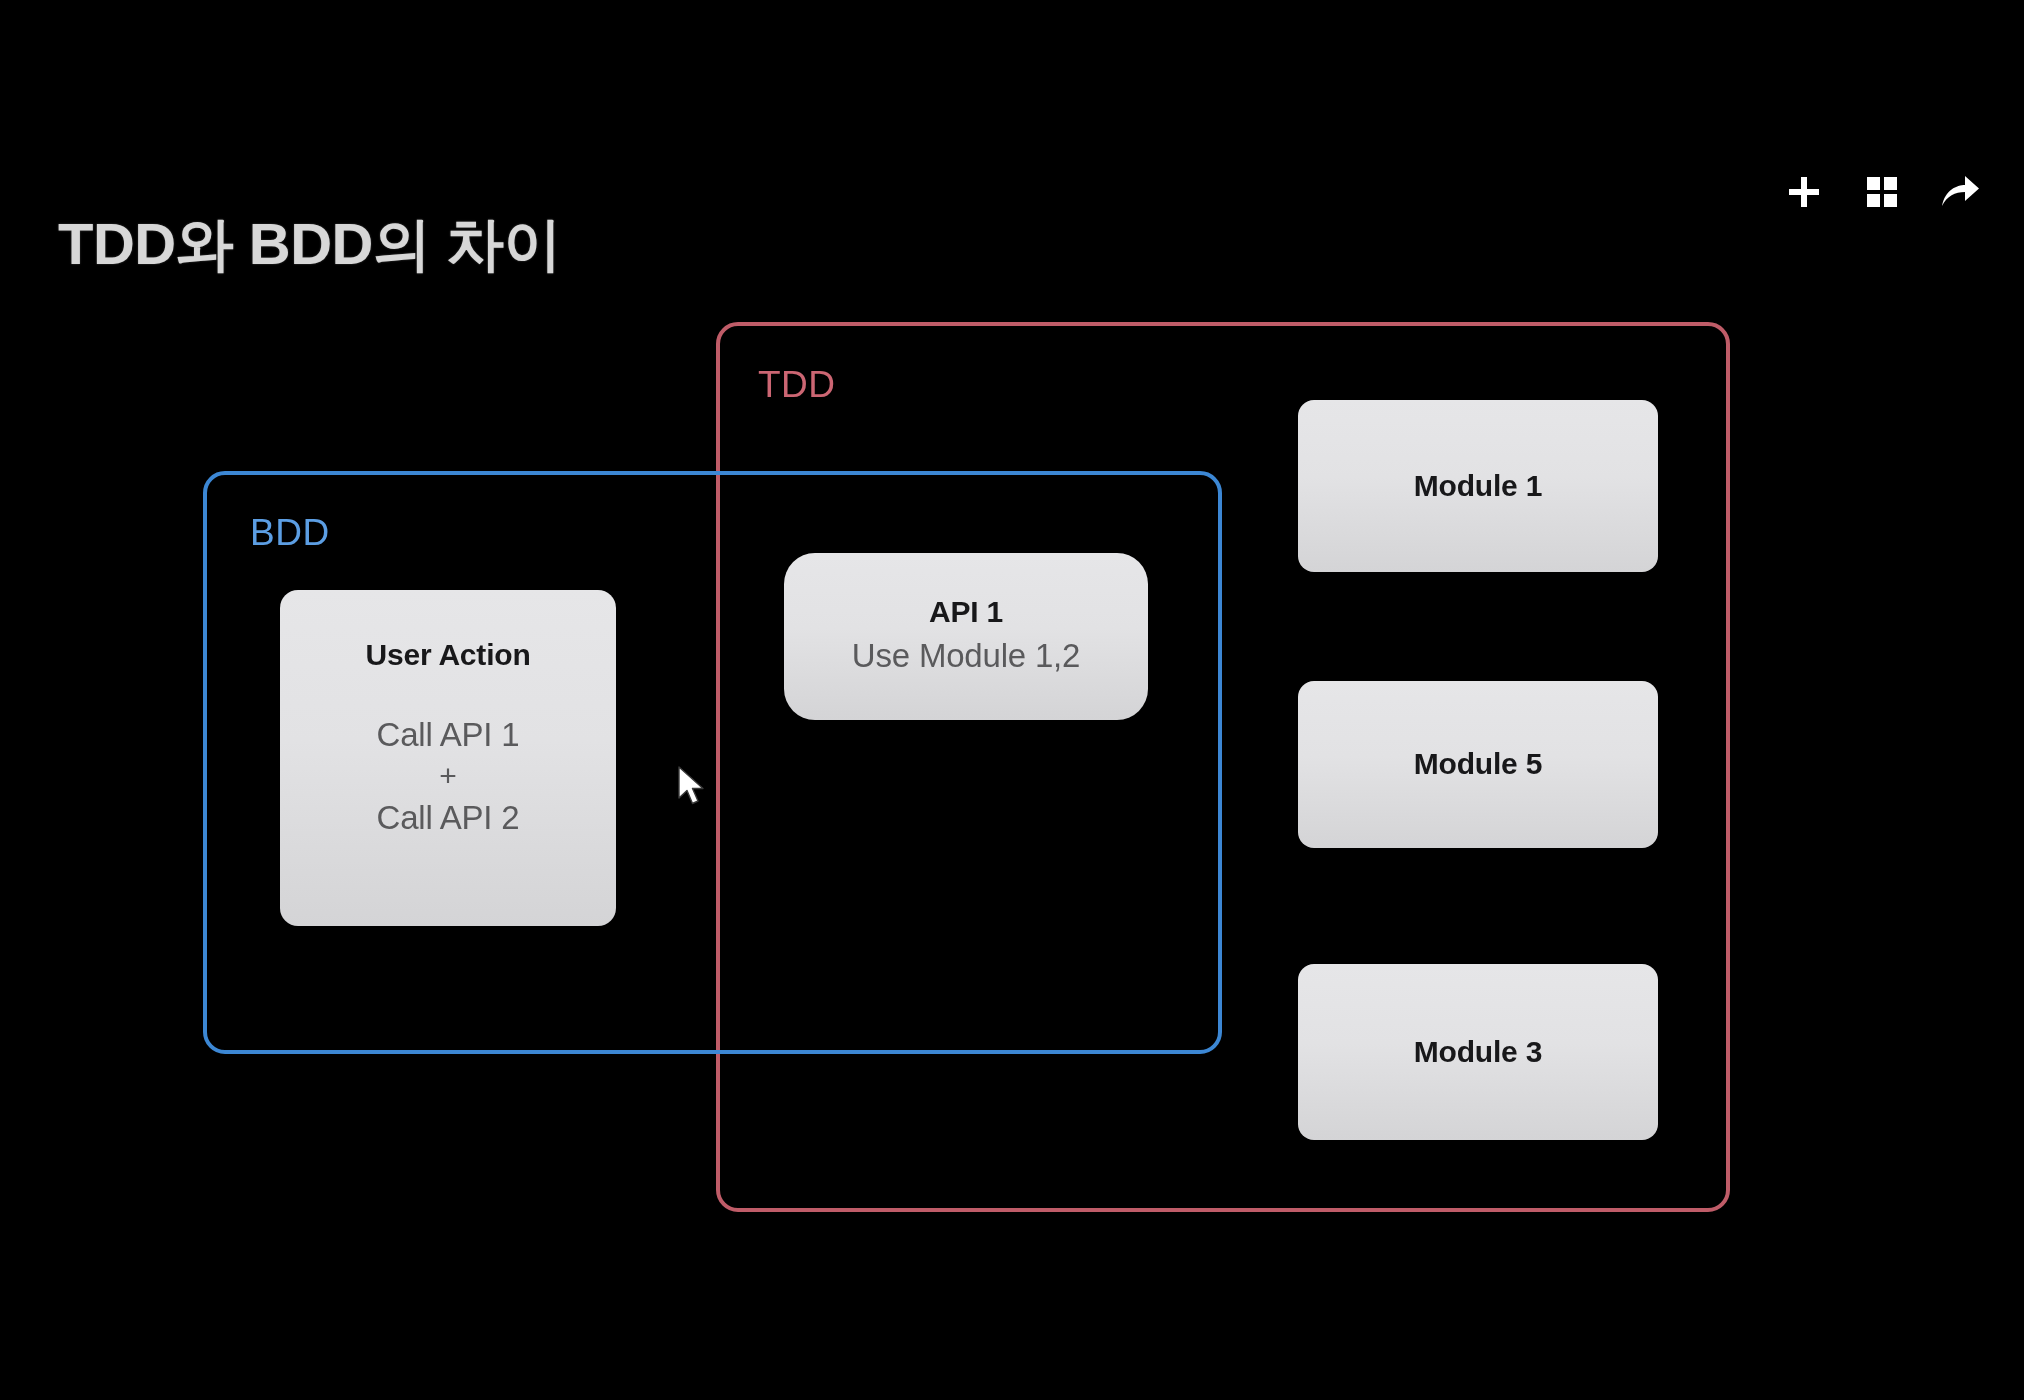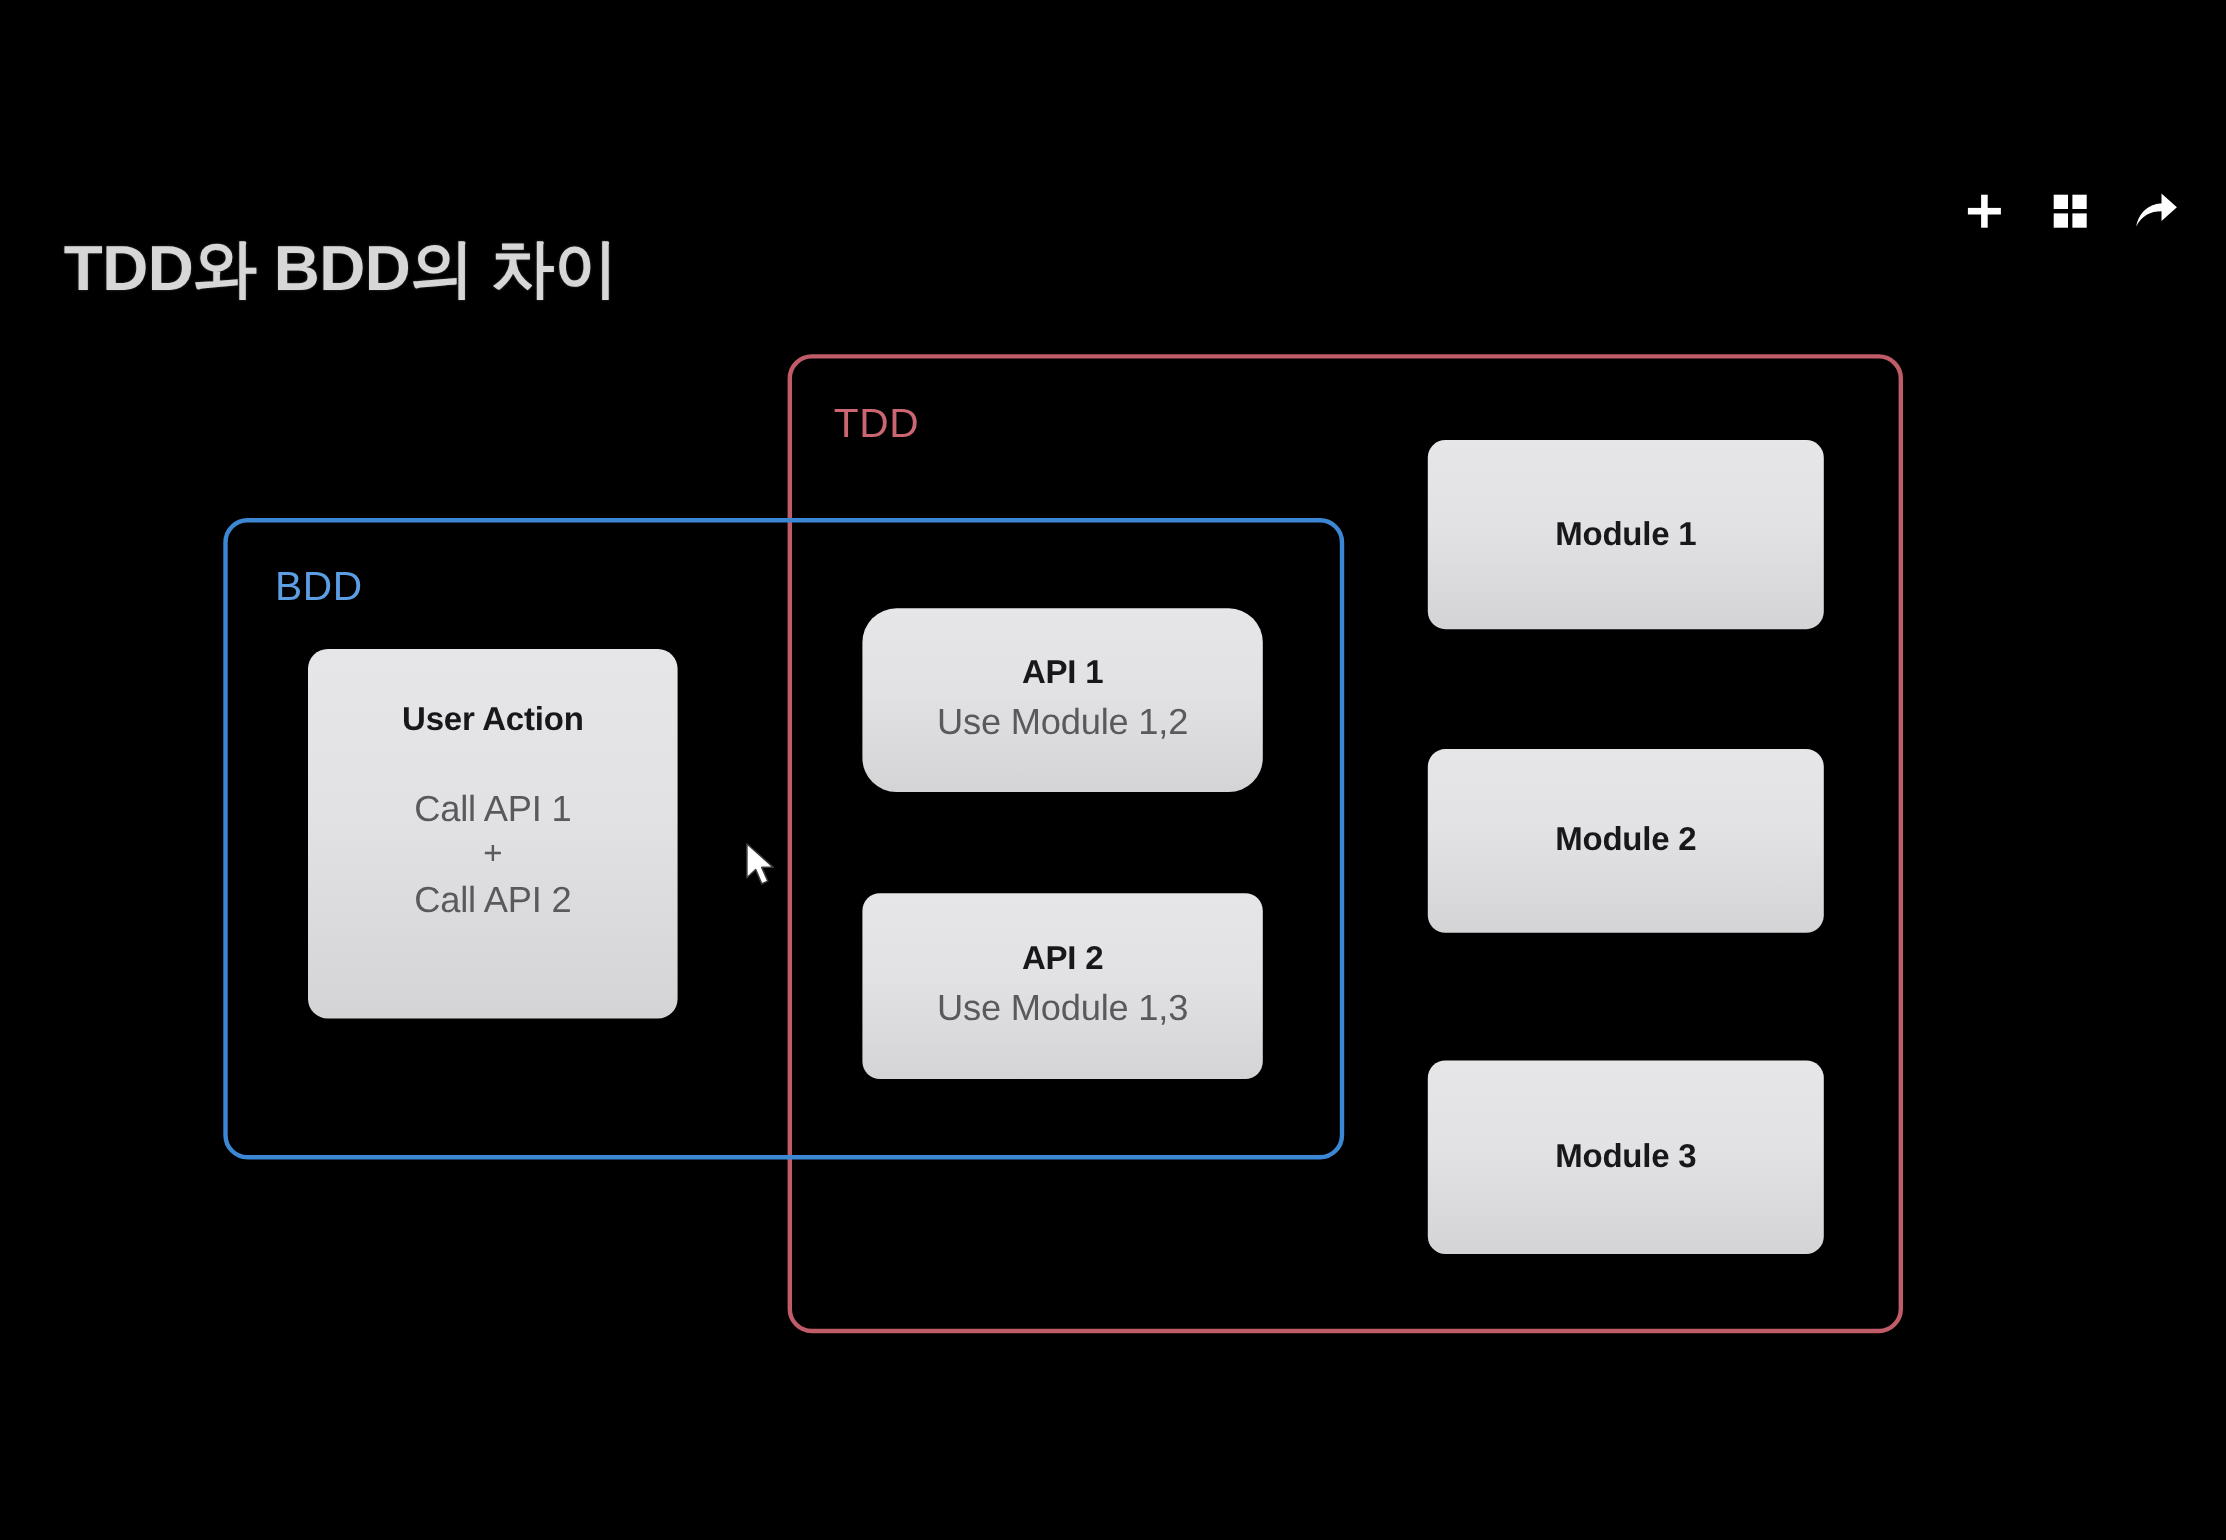--- a/index.html
+++ b/index.html
@@ -230,30 +230,26 @@
     <div class="card-sub">Call API 1</div>
     <div class="card-sub plus">+</div>
     <div class="card-sub">Call API 2</div>
   </div>
 
   <div class="card" id="card-api-1">
     <div class="card-title">API 1</div>
     <div class="card-sub">Use Module 1,2</div>
   </div>
 
-  <div class="card" id="card-api-2">
-    <div class="card-title">API 2</div>
-    <div class="card-sub">Use Module 1,3</div>
-  </div>
 
   <div class="card module-card" id="card-module-1">
     <div class="card-title">Module 1</div>
   </div>
   <div class="card module-card" id="card-module-2">
-    <div class="card-title">Module 2</div>
+    <div class="card-title">Module 5</div>
   </div>
   <div class="card module-card" id="card-module-3">
     <div class="card-title">Module 3</div>
   </div>
 
   <div id="cursor">
     <svg width="34" height="44" viewBox="0 0 34 44">
       <path d="M3 2 L3 33 L11 25.5 L16.5 38.5 L22 36 L16.5 23.5 L27 23.5 Z" fill="#ffffff" stroke="#3a3a3a" stroke-width="1.4" stroke-linejoin="round"></path>
     </svg>
   </div>

